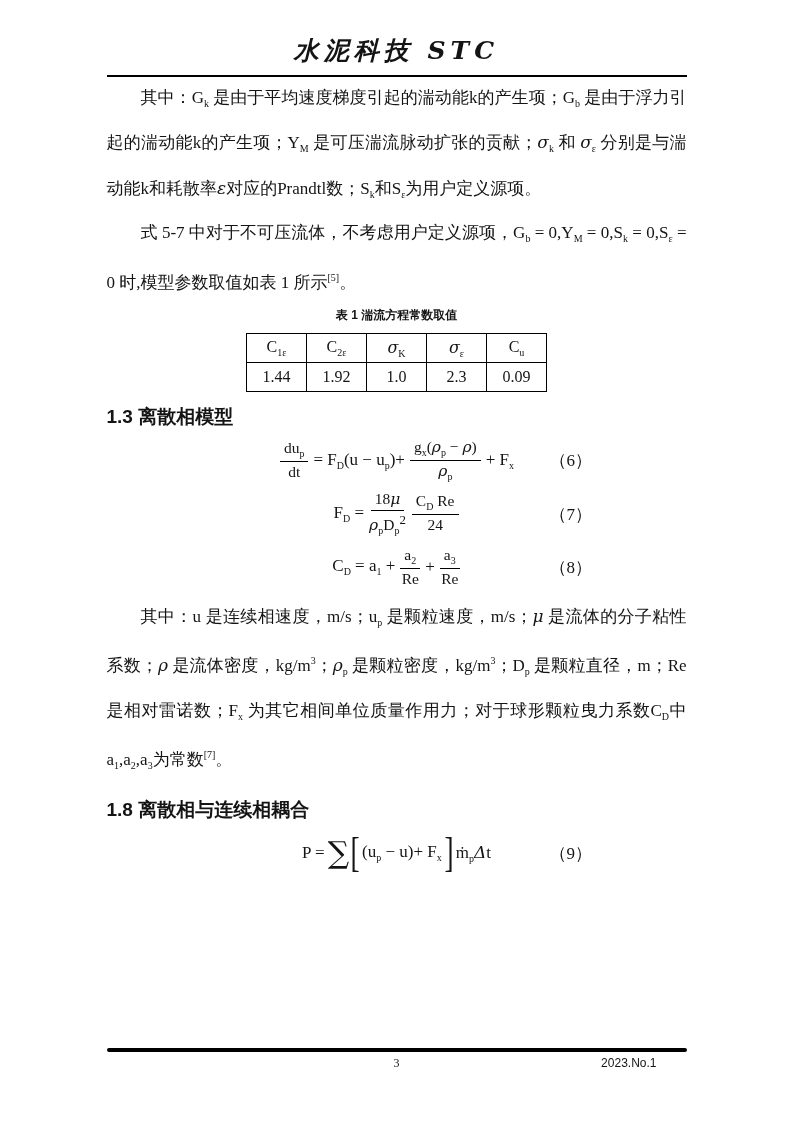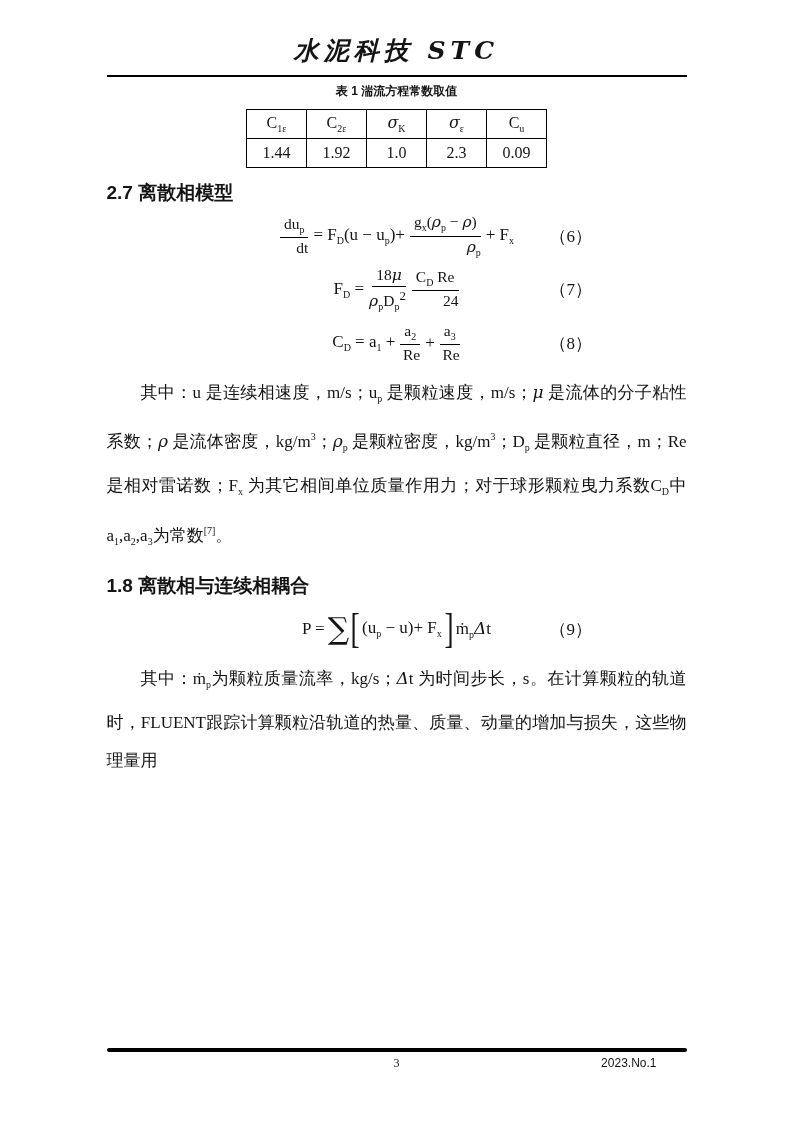--- a/index.html
+++ b/index.html
@@ -74,21 +74,21 @@
     display:flex;
     justify-content:center;
     align-items:center;
     font-size:17px;
     margin:7px 0;
     min-height:46px;
   }
   .frac {
     display:inline-flex;
     flex-direction:column;
-    align-items:flex-end;
+    align-items:center;
     font-size:15.5px;
     line-height:1.2;
     margin:0 3px;
     vertical-align:middle;
   }
   .frac .num { border-bottom:1.2px solid #000; padding:0 4px 1px 4px; }
   .frac .den { padding-top:1px; }
   .eqtext { margin:0 2px; white-space:nowrap; }
   .sum { font-size:30px; line-height:1; margin:0 1px; font-family:"DejaVu Serif",serif; }
   .bracket { font-size:42px; font-weight:200; line-height:0.9; transform:scaleX(0.65); margin:0 -2px; }
@@ -102,20 +102,22 @@
   .issue { position:absolute; right:30px; font-family:"Liberation Sans",sans-serif;text-align:center; }
 </style>
 </head>
 <body>
 
 <div class="page">
 
   <div class="journal-title">水泥科技 STC</div>
   <hr class="header-rule">
 
+  <p class="par">其中：G<sub>k</sub> 是由于平均速度梯度引起的湍动能k的产生项；G<sub>b</sub> 是由于浮力引起的湍动能k的产生项；Y<sub>M</sub> 是可压湍流脉动扩张的贡献；<i>σ</i><sub>k</sub> 和 <i>σ</i><sub>ε</sub> 分别是与湍动能k和耗散率<i>ε</i>对应的Prandtl数；S<sub>k</sub>和S<sub>ε</sub>为用户定义源项。</p>
+  <p class="par">式 5-7 中对于不可压流体，不考虑用户定义源项，G<sub>b</sub> = 0,Y<sub>M</sub> = 0,S<sub>k</sub> = 0,S<sub>ε</sub> = 0 时,模型参数取值如表 1 所示<sup>[5]</sup>。</p>
 
   <div class="table-caption">表 1 湍流方程常数取值</div>
   <table class="constants">
     <thead>
       <tr>
         <th>C<sub>1ε</sub></th>
         <th>C<sub>2ε</sub></th>
         <th><i>σ</i><sub>K</sub></th>
         <th><i>σ</i><sub>ε</sub></th>
         <th>C<sub>u</sub></th>
@@ -125,21 +127,21 @@
       <tr>
         <td>1.44</td>
         <td>1.92</td>
         <td>1.0</td>
         <td>2.3</td>
         <td>0.09</td>
       </tr>
     </tbody>
   </table>
 
-  <div class="section-heading">2.7 离散相模型</div>
+  <div class="section-heading">1.3 离散相模型</div>
 
 
   <div class="equation eq">
     <span class="frac">
         <span class="num">du<sub>p</sub></span>
         <span class="den">dt</span>
       </span>
     <span class="eqtext">= F<sub>D</sub>(u − u<sub>p</sub>)+</span>
     <span class="frac">
         <span class="num">g<sub>x</sub>(<i>ρ</i><sub>p</sub> − <i>ρ</i>)</span>
@@ -183,21 +185,20 @@
   <div class="equation eq">
     <span class="eqtext">P =</span>
     <span class="sum">∑</span>
     <span class="bracket">[</span>
     <span class="eqtext">(u<sub>p</sub> − u)+ F<sub>x</sub></span>
     <span class="bracket">]</span>
     <span class="eqtext">ṁ<sub>p</sub><i>Δ</i>t</span>
     <span class="eq-label">（9）</span>
   </div>
 
-  <p class="par">其中：ṁ<sub>p</sub>为颗粒质量流率，kg/s；<i>Δ</i>t 为时间步长，s。在计算颗粒的轨道时，FLUENT跟踪计算颗粒沿轨道的热量、质量、动量的增加与损失，这些物理量用</p>
 
   <div class="footer">
     <div class="footer-rule"></div>
     <div class="footer-row">
       <span class="page-number">3</span>
       <span class="issue">2023.No.1</span>
     </div>
   </div>
 
 </div>

